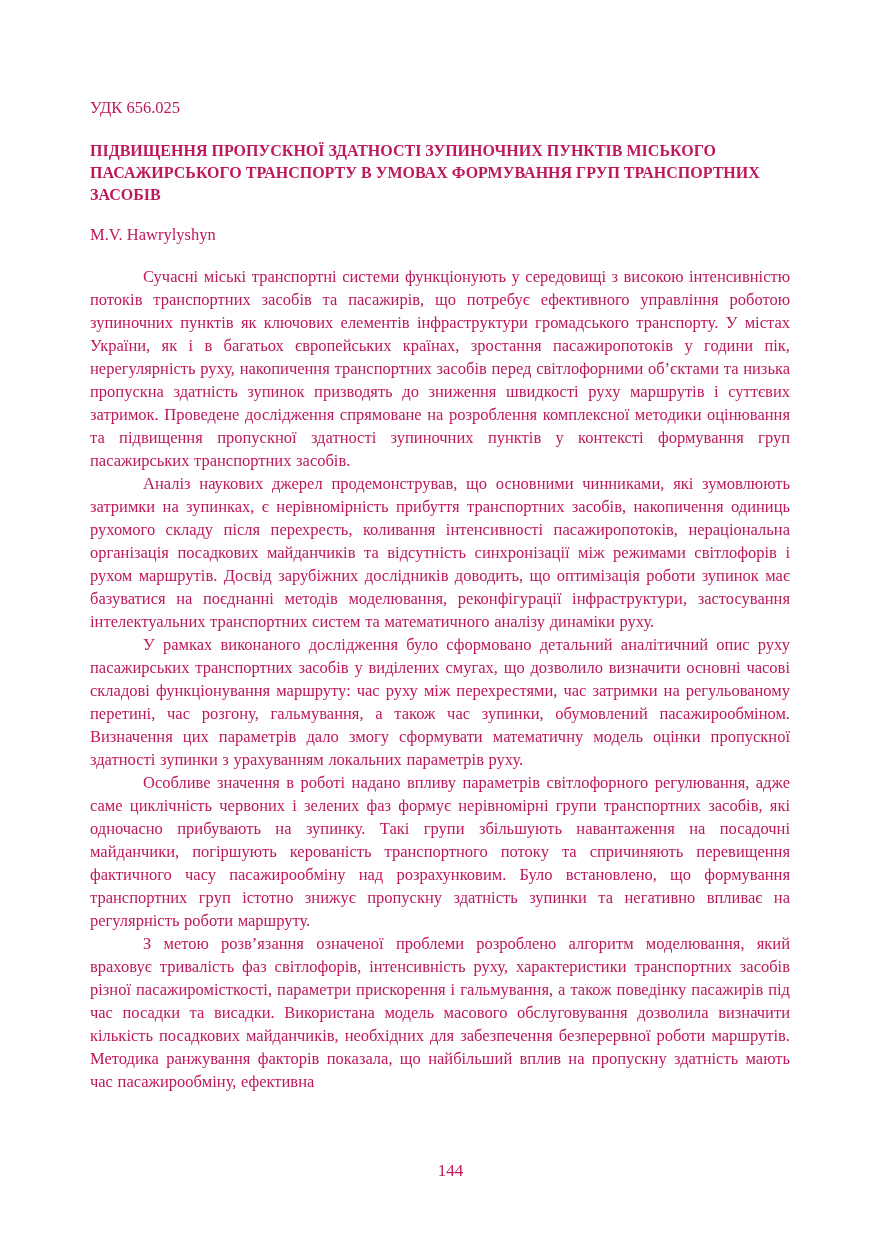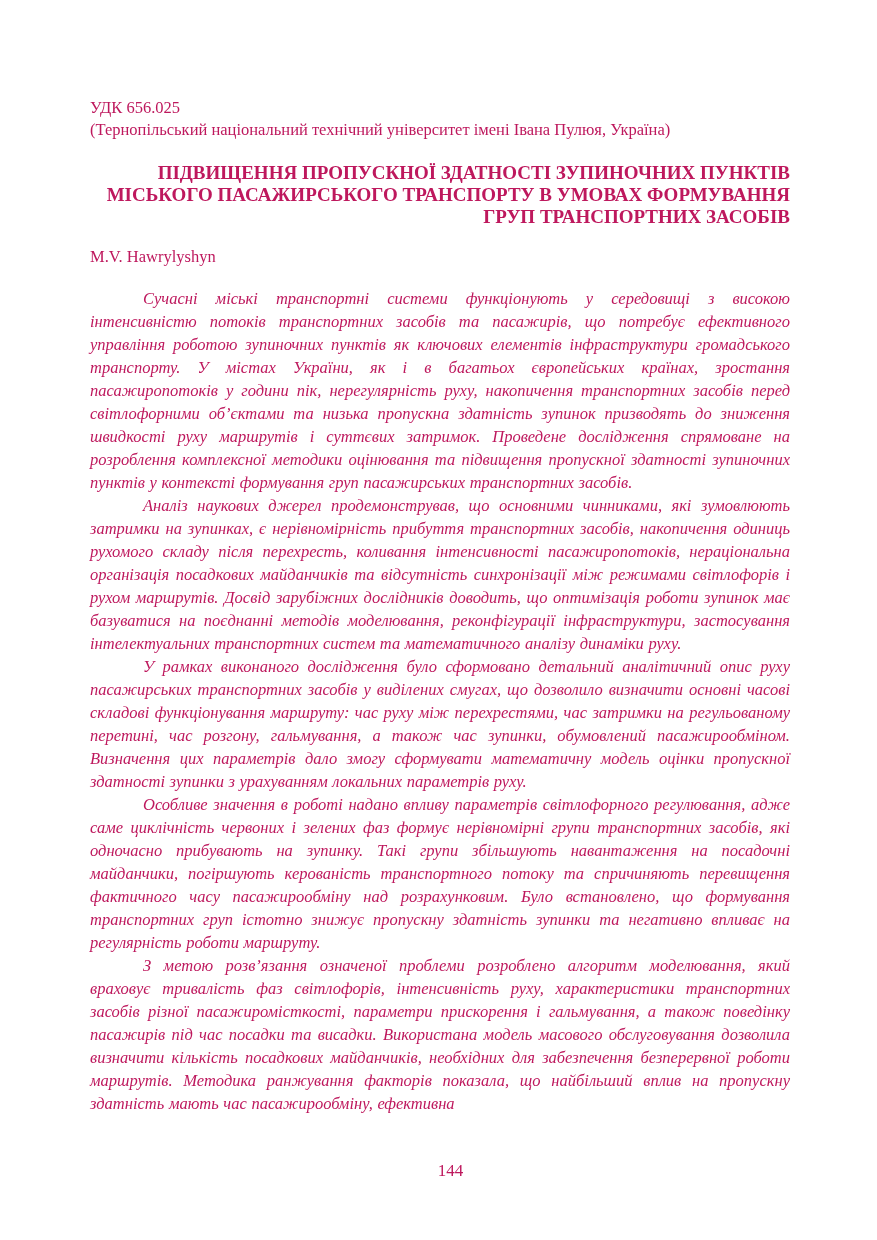--- a/index.html
+++ b/index.html
@@ -29,41 +29,40 @@
     line-height: 22px;
     font-weight: normal;
   }
   .author-uk-line {
     font-size: 16.5px;
     line-height: 22px;
     font-weight: bold;
   }
   .title-uk {
     margin: 21px 0 0 0;
-    text-align: right;
+    text-align: left;
     font-weight: bold;
-    font-size: 19px;
+    font-size: 16px;
     line-height: 22px;
   }
   .author-en-line {
     margin-top: 18px;
     font-size: 16.5px;
     line-height: 21px;
     font-weight: normal;
   }
   .title-en {
     margin: 0;
     text-align: center;
     font-weight: bold;
     font-size: 17px;
     line-height: 22px;
   }
   .body-text {
     margin-top: 20px;
-    font-style: italic;
   }
   .body-text p {
     margin: 0;
     text-align: justify;
     text-indent: 53px;
     font-size: 16.5px;
     line-height: 23px;
     word-spacing: 0.5px;
   }
   .page-number {
@@ -79,21 +78,20 @@
 </style>
 </head>
 <body>
 
 <div class="page">
   <div class="content">
 
     <div class="udc-line">УДК 656.025</div>
 
 
-    <div class="affiliation-line">(Тернопільський національний технічний університет імені Івана Пулюя, Україна)</div>
 
     <h1 class="title-uk">ПІДВИЩЕННЯ ПРОПУСКНОЇ ЗДАТНОСТІ ЗУПИНОЧНИХ ПУНКТІВ МІСЬКОГО ПАСАЖИРСЬКОГО ТРАНСПОРТУ В УМОВАХ ФОРМУВАННЯ ГРУП ТРАНСПОРТНИХ ЗАСОБІВ</h1>
 
     <div class="author-en-line">M.V. Hawrylyshyn</div>
 
 
     <div class="body-text">
       <p>Сучасні міські транспортні системи функціонують у середовищі з високою інтенсивністю потоків транспортних засобів та пасажирів, що потребує ефективного управління роботою зупиночних пунктів як ключових елементів інфраструктури громадського транспорту. У містах України, як і в багатьох європейських країнах, зростання пасажиропотоків у години пік, нерегулярність руху, накопичення транспортних засобів перед світлофорними об’єктами та низька пропускна здатність зупинок призводять до зниження швидкості руху маршрутів і суттєвих затримок. Проведене дослідження спрямоване на розроблення комплексної методики оцінювання та підвищення пропускної здатності зупиночних пунктів у контексті формування груп пасажирських транспортних засобів.</p>
       <p>Аналіз наукових джерел продемонстрував, що основними чинниками, які зумовлюють затримки на зупинках, є нерівномірність прибуття транспортних засобів, накопичення одиниць рухомого складу після перехресть, коливання інтенсивності пасажиропотоків, нераціональна організація посадкових майданчиків та відсутність синхронізації між режимами світлофорів і рухом маршрутів. Досвід зарубіжних дослідників доводить, що оптимізація роботи зупинок має базуватися на поєднанні методів моделювання, реконфігурації інфраструктури, застосування інтелектуальних транспортних систем та математичного аналізу динаміки руху.</p>
       <p>У рамках виконаного дослідження було сформовано детальний аналітичний опис руху пасажирських транспортних засобів у виділених смугах, що дозволило визначити основні часові складові функціонування маршруту: час руху між перехрестями, час затримки на регульованому перетині, час розгону, гальмування, а також час зупинки, обумовлений пасажирообміном. Визначення цих параметрів дало змогу сформувати математичну модель оцінки пропускної здатності зупинки з урахуванням локальних параметрів руху.</p>

